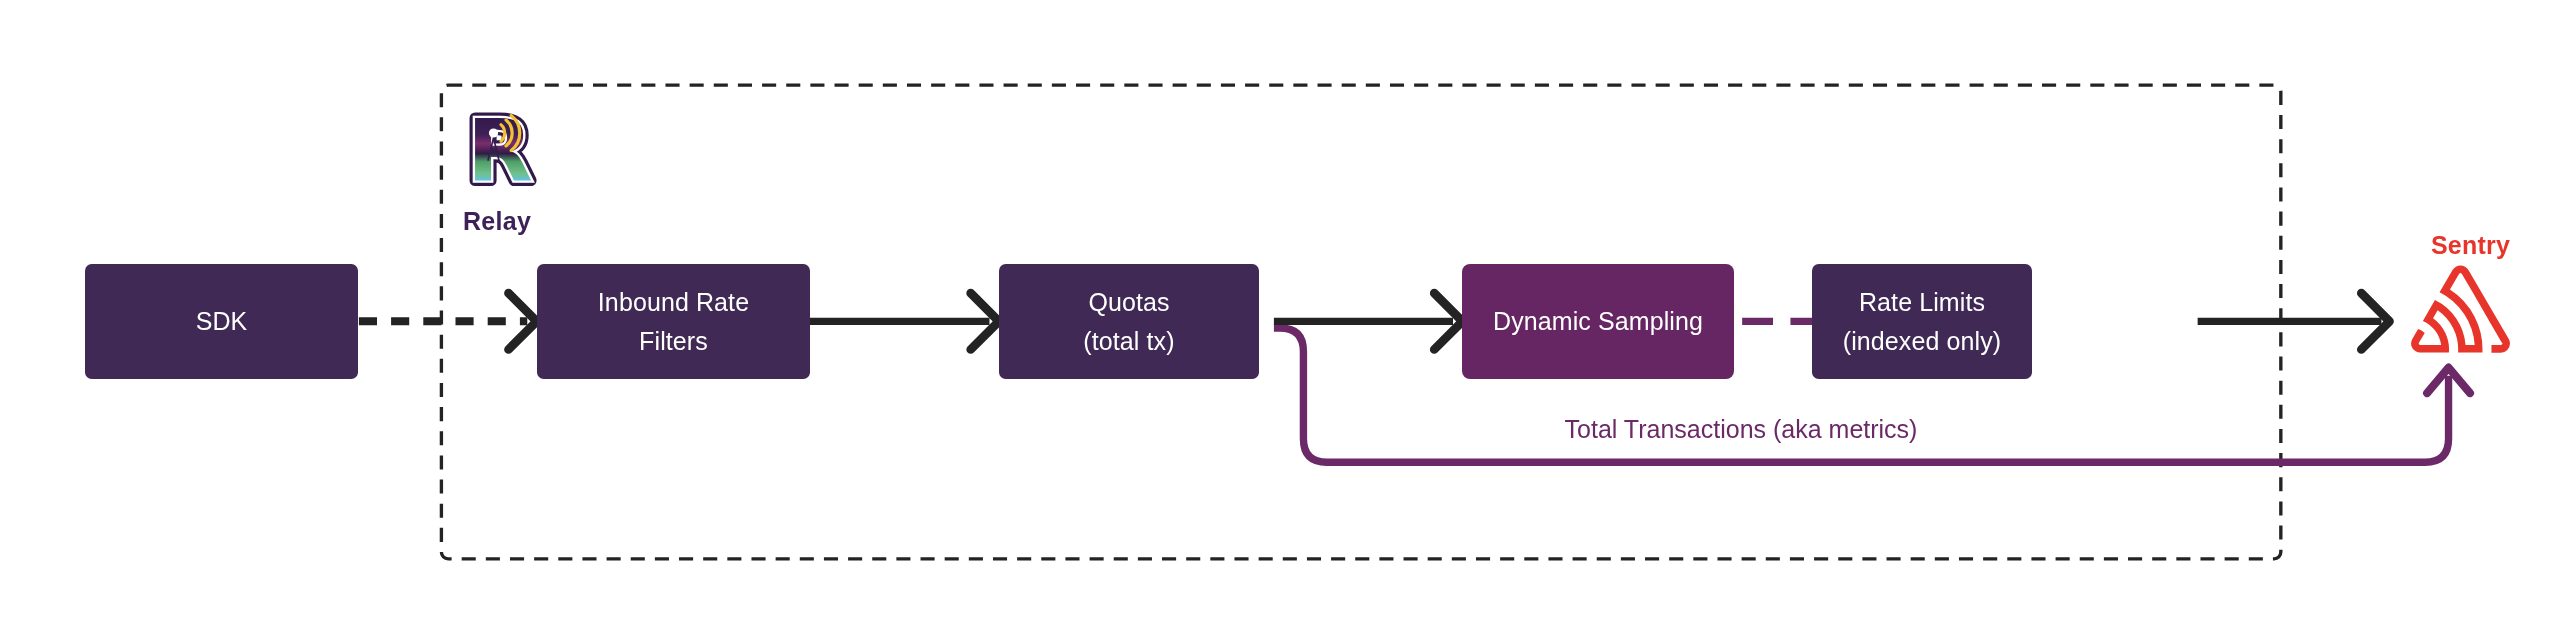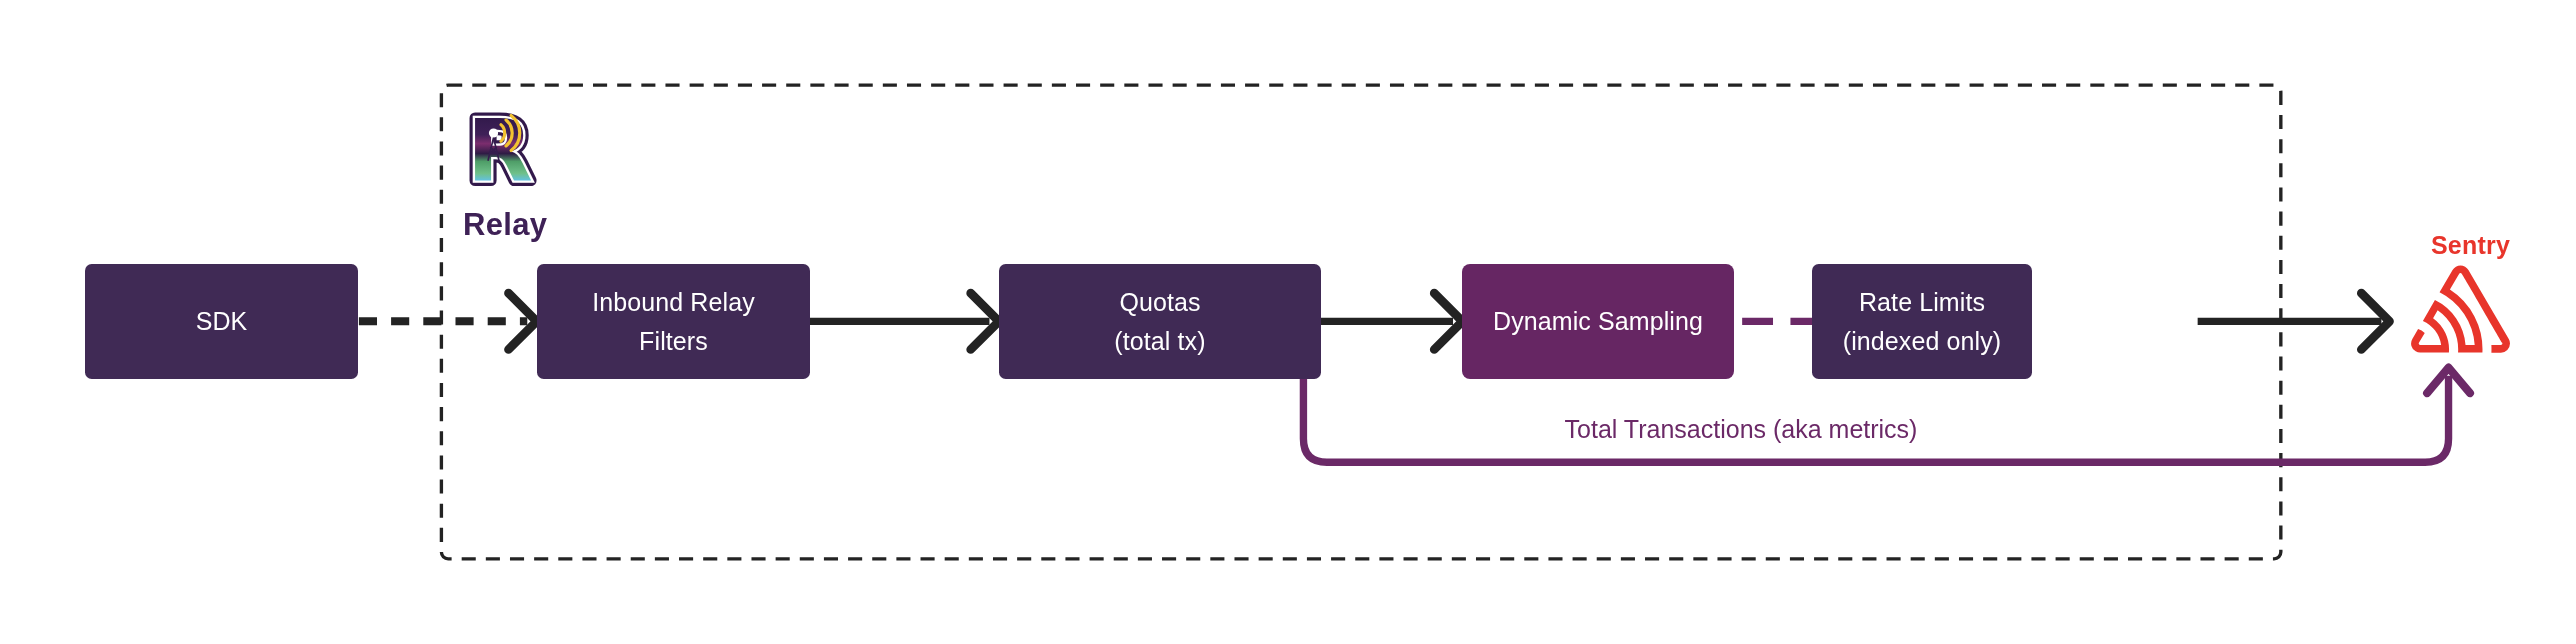--- a/index.html
+++ b/index.html
@@ -41,30 +41,30 @@
     justify-content: center;
     align-items: center;
     text-align: center;
     font-size: 25px;
     line-height: 1.55;
     letter-spacing: 0.1px;
   }
   .node--accent { background: var(--dynamic-fill, #662663); border-radius: 8px; }
   .node-sdk     { left: 85px;  width: 273px; }
   .node-inbound { left: 537px;  width: 273px; }
-  .node-quotas  { left: 999px; width: 322px; }
+  .node-quotas  { left: 999px; width: 260px; }
   .node-dynamic { left: 1462px; width: 272px; }
   .node-rate    { left: 1812px; width: 220px; }
 
   
   .relay-brand { position: absolute; left: 463px; top: 104px; width: 94px; }
   .relay-icon  { width: 74px; height: 95px; display: block; }
   .relay-label {
     margin-top: 8px;
-    font-size: 31px;
+    font-size: 25px;
     font-weight: 800;
     color: var(--relay-text, #3e2156);
     letter-spacing: 0.3px;
   }
   .r-glyph-back { font: 900 92px "DejaVu Sans", sans-serif; text-anchor: middle;
                   fill: #32194b; stroke: #32194b; stroke-width: 12; stroke-linejoin: round; }
   .r-glyph { font: 900 92px "DejaVu Sans", sans-serif; text-anchor: middle;
              fill: url(#relay-grad); stroke: #ffffff; stroke-width: 5; paint-order: stroke; }
   .r-wave  { fill: none; stroke: #f2c230; stroke-width: 3.4; stroke-linecap: round; }
   .r-tower { fill: none; stroke: #351d4e; stroke-width: 1.8; }
@@ -118,21 +118,21 @@
 
     <path class="ln-black" d="M3276 479 H3550"></path>
     <path class="chev-black" d="M3520 437 L3562 479 L3520 521"></path>
   </svg>
 
   <div class="node node-sdk">
     <span>SDK</span>
   </div>
 
   <div class="node node-inbound">
-    <span>Inbound Relay</span>
+    <span>Inbound Rate</span>
     <span>Filters</span>
   </div>
 
   <div class="node node-quotas">
     <span>Quotas</span>
     <span>(total tx)</span>
   </div>
 
   <div class="node node--accent node-dynamic">
     <span>Dynamic Sampling</span>

